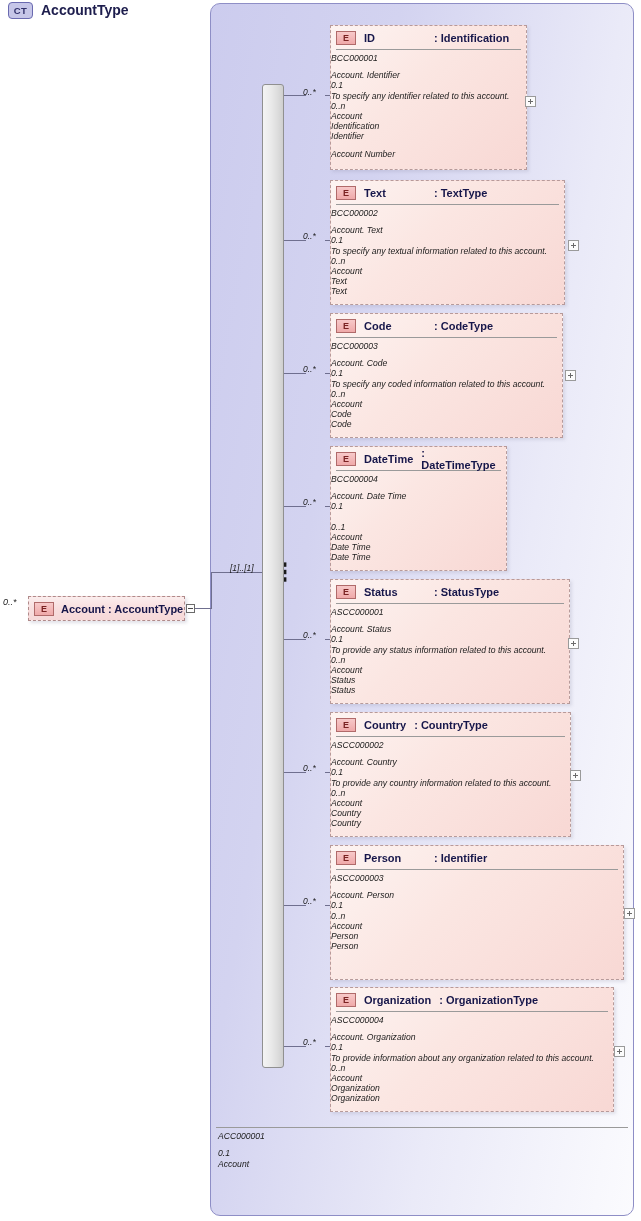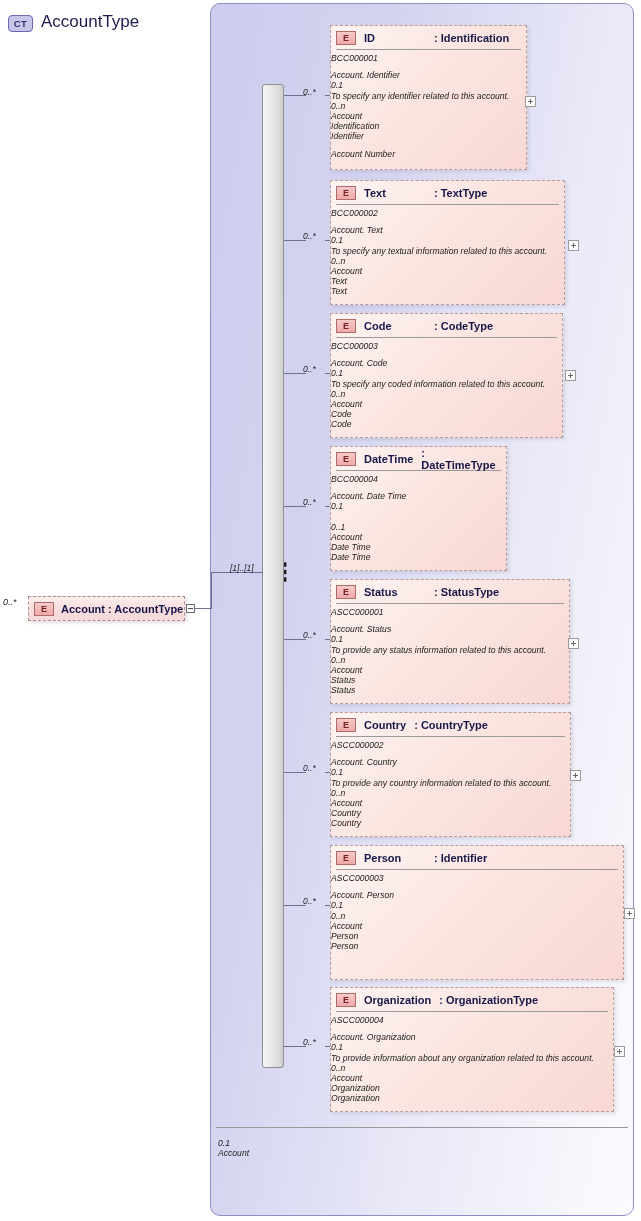--- a/index.html
+++ b/index.html
@@ -21,34 +21,34 @@
     left:210px; top:3px;
     width:424px; height:1213px;
     border:1px solid #8e8ec6;
     border-radius:10px;
     background:linear-gradient(100deg,#ccccee 0%,#d3d3f0 30%,#eaeaf8 65%,#fbfbfe 100%);
     box-sizing:border-box;
     box-shadow:0 0 0 0 rgba(0,0,0,0);
   }
   #ct-badge-row{
     position:absolute;
-    left:8px; top:12px;
-    display:flex; align-items:flex-end; gap:8px;
+    left:8px; top:2px;
+    display:flex; align-items:flex-start; gap:8px;
   }
   .ct-badge{
     display:inline-flex; align-items:center; justify-content:center;
     width:23px;height:15px;
     border:1px solid #6a6ab0;
     border-radius:4px;
     background:#c6c6e8;
     font-size:9.5px; font-weight:bold; color:#30306a;
     letter-spacing:0.3px;
   }
   #ct-title{
-    font-size:17px; font-weight:normal; color:#1d1d4d;
+    font-size:14px; font-weight:bold; color:#1d1d4d;
   }
 
   
   #compositor{
     position:absolute;
     left:269px; top:561px;
     width:24px; height:22px;
   }
 
   
@@ -414,18 +414,19 @@
       <div>0..n</div>
       <div>Account</div>
       <div>Organization</div>
       <div>Organization</div>
     </div>
   </div>
   <div class="plusbox" style="left:614px;top:1046px;"></div>
 
   <div id="ct-foot-rule"></div>
   <div id="ct-foot">
+    <div>ACC000001</div>
     <div class="gap"></div>
     <div>0.1</div>
     <div>Account</div>
   </div>
 
 </div>
 
 </body></html>

